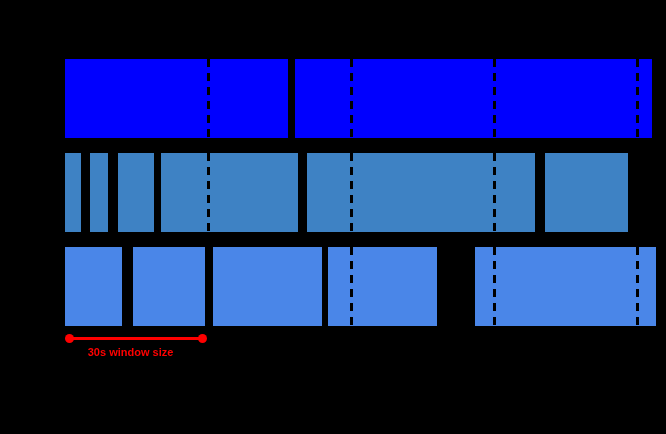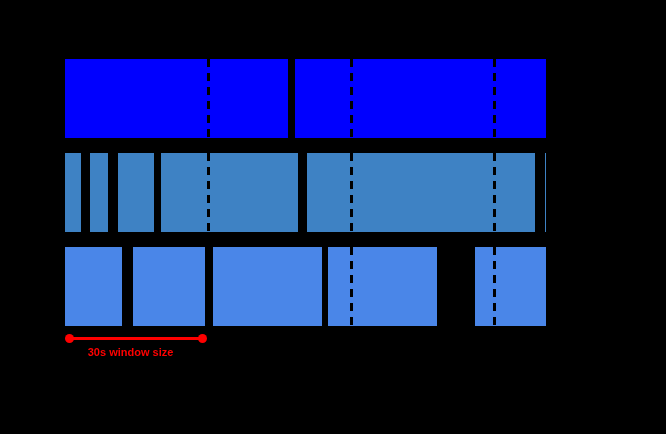--- a/index.html
+++ b/index.html
@@ -3,21 +3,21 @@
 <meta charset="utf-8">
 <style>
   html, body {
     margin: 0;
     padding: 0;
     background: #000000;
     font-family: "Liberation Sans", sans-serif;
   }
   #figure {
     position: relative;
-    width: 546px;
+    width: 666px;
     height: 434px;
     background: #000000;
     overflow: hidden;
   }
   .bar-row {
     position: absolute;
     left: 0;
     width: 666px;
   }
   .bar-segment {

